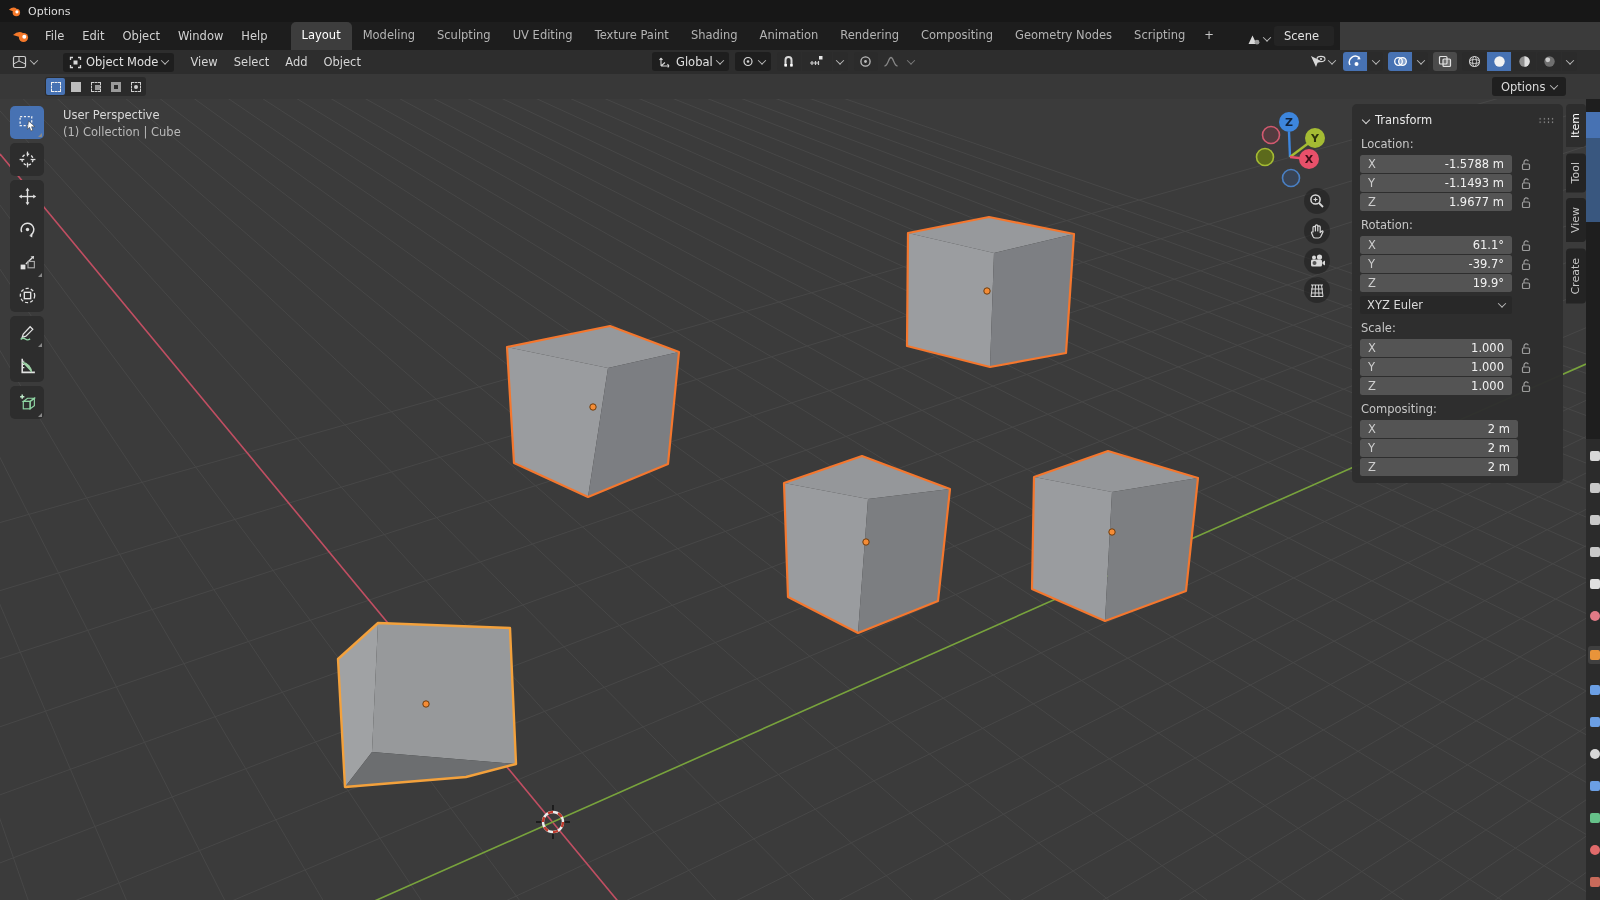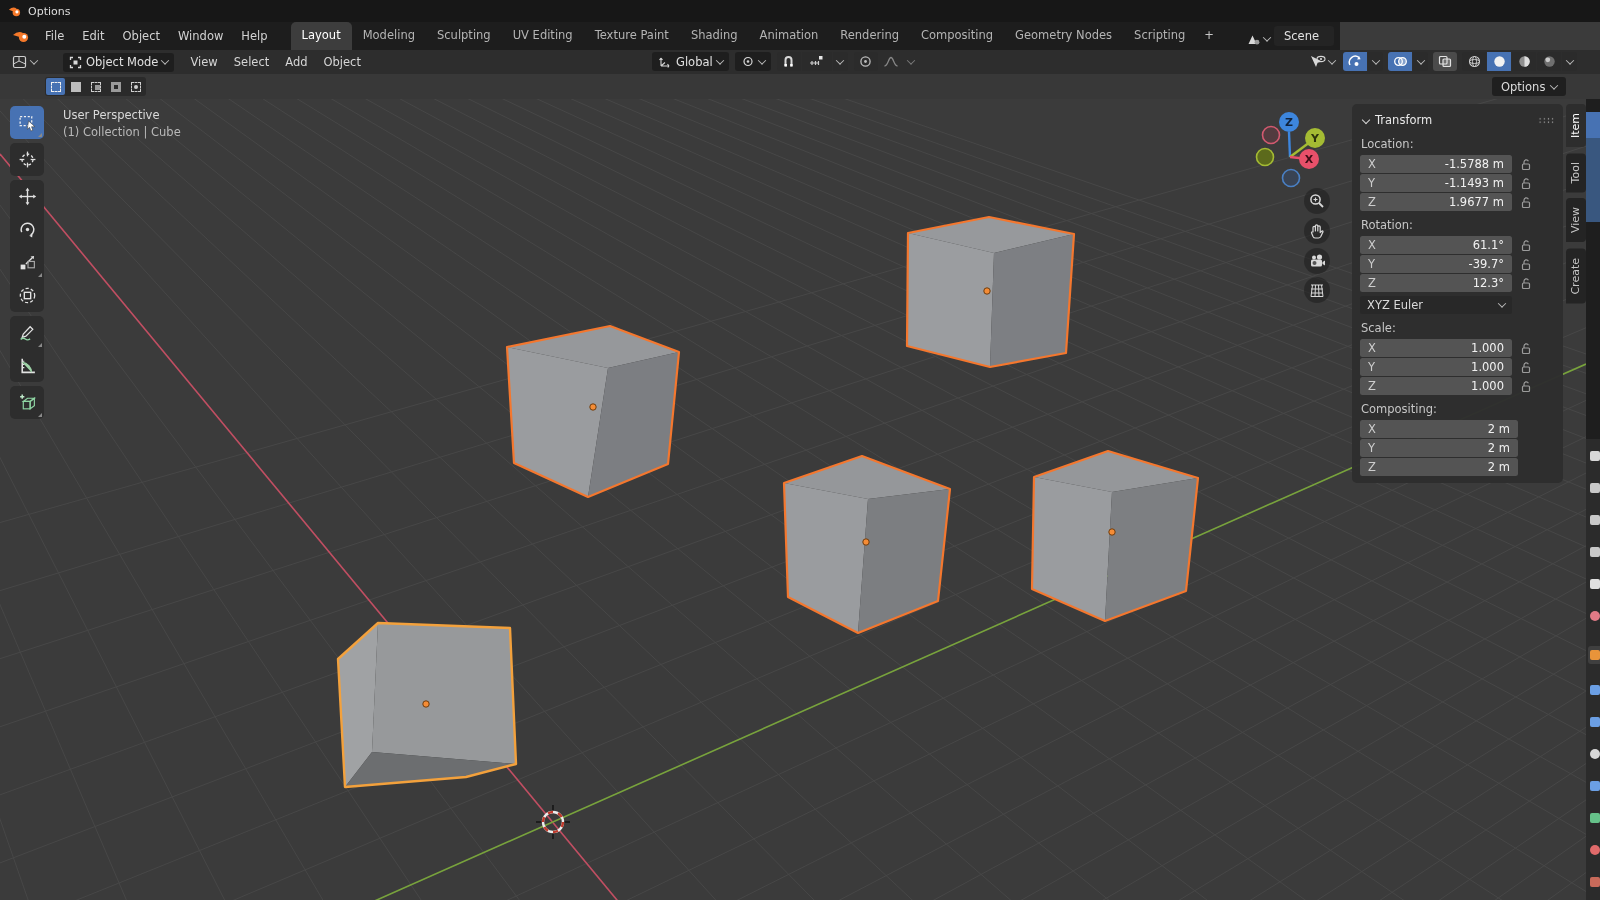--- a/index.html
+++ b/index.html
@@ -636,21 +636,21 @@
       <span class="lock">
           <svg width="12" height="13" viewBox="0 0 12 13">
             <rect x="2.5" y="6" width="7" height="5.5" rx="1" fill="none" stroke="#9b9b9b" stroke-width="1.2"></rect>
             <path d="M4 6 V4 a2.3 2.3 0 0 1 4.4 -.8" fill="none" stroke="#9b9b9b" stroke-width="1.2"></path>
           </svg>
         </span>
     </div>
     <div class="trow">
       <div class="tfield">
         <span class="taxis">Z</span>
-        <span class="tval">12.3°</span>
+        <span class="tval">19.9°</span>
       </div>
       <span class="lock">
           <svg width="12" height="13" viewBox="0 0 12 13">
             <rect x="2.5" y="6" width="7" height="5.5" rx="1" fill="none" stroke="#9b9b9b" stroke-width="1.2"></rect>
             <path d="M4 6 V4 a2.3 2.3 0 0 1 4.4 -.8" fill="none" stroke="#9b9b9b" stroke-width="1.2"></path>
           </svg>
         </span>
     </div>
     <div class="tdrop">
       <span>XYZ Euler</span>

